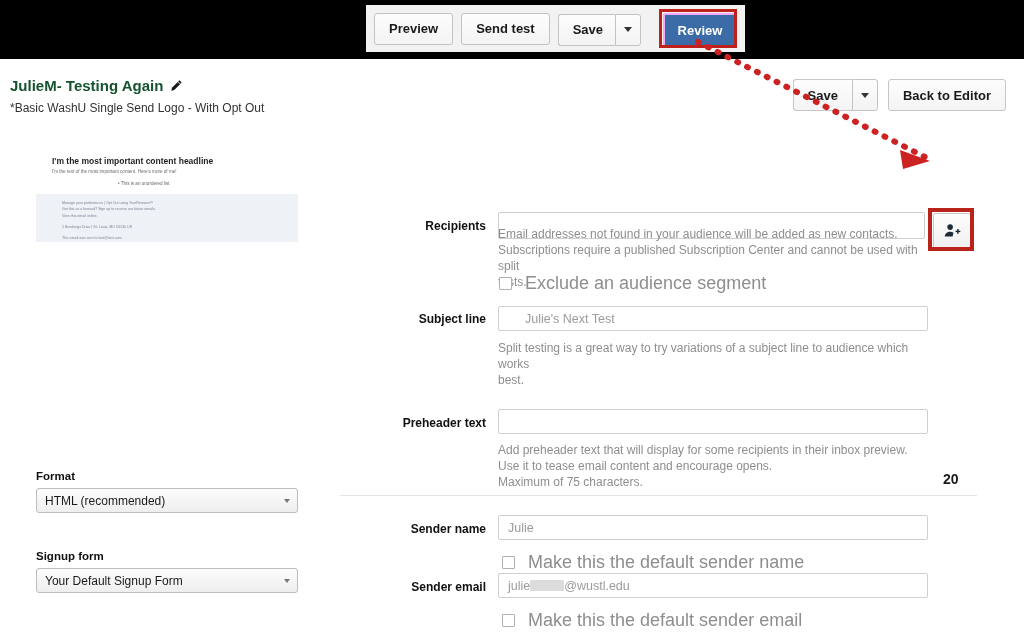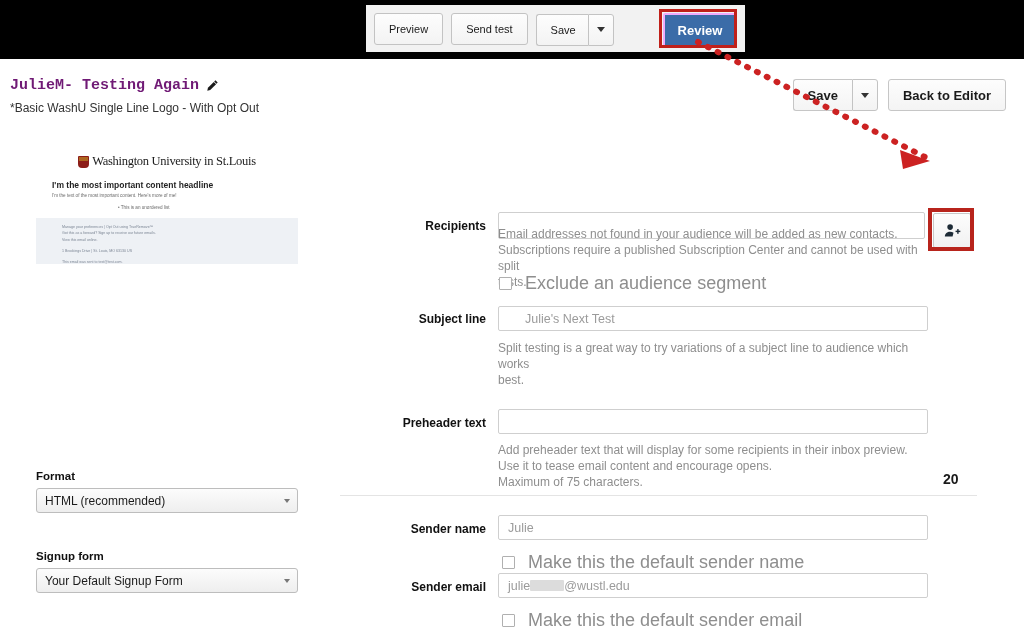--- a/index.html
+++ b/index.html
@@ -32,22 +32,22 @@
     padding-left: 8px;
     box-sizing: border-box;
     gap: 8px;
   }
   .tb-btn {
     height: 30px;
     background: linear-gradient(#fdfdfd, #f3f3f3);
     border: 1px solid #c3c3c3;
     border-radius: 3px;
     font-family: "Liberation Sans", sans-serif;
-    font-size: 11px;
-    font-weight: normal;
+    font-size: 13px;
+    font-weight: bold;
     color: #1a1a1a;
     padding: 0 14px;
     display: flex;
     align-items: center;
     justify-content: center;
     white-space: nowrap;
     cursor: pointer;
   }
   .split-wrap {
     display: flex;
@@ -112,25 +112,24 @@
     left: 0; top: 0;
     width: 1024px; height: 66px;
     background: #ffffff;
     border-bottom: 1px solid #e2e2e2;
   }
   #campaign-title {
     position: absolute;
     left: 10px; top: 18px;
     font-size: 15px;
     font-weight: bold;
-    color: #701a75;
+    color: #14532d;
     display: flex;
     align-items: center;
     gap: 7px;
-    font-family: Liberation Mono, monospace;
   }
   #pencil-icon { display: block; }
   #campaign-subtitle {
     position: absolute;
     left: 10px; top: 42px;
     font-size: 12px;
     color: #333333;
   }
   #header-actions {
     position: absolute;
@@ -419,40 +418,36 @@
 <div id="app-page">
 
   <div id="page-header">
     <div id="campaign-title">
       <span>JulieM- Testing Again</span>
       <svg id="pencil-icon" width="13" height="13" viewBox="0 0 16 16">
         <path d="M11.6 1.6l2.8 2.8-1.5 1.5-2.8-2.8z" fill="#1a1a1a"></path>
         <path d="M9.6 3.6l2.8 2.8-7.2 7.2-3.6.8.8-3.6z" fill="#1a1a1a"></path>
       </svg>
     </div>
-    <div id="campaign-subtitle">*Basic WashU Single Line Logo - With Opt Out</div>
+    <div id="campaign-subtitle">*Basic WashU Single Send Logo - With Opt Out</div>
 
     <div id="header-actions">
       <div class="hdr-split" style="display:flex;">
         <div class="hdr-btn">Save</div>
         <div class="split-caret">
           <span class="caret-down"></span>
         </div>
       </div>
       <div class="hdr-btn">Back to Editor</div>
     </div>
   </div>
 
   <div id="left-col">
 
     <div id="email-preview">
-      <div id="wu-logo-row">
-        <span id="wu-shield"></span>
-        <span id="wu-wordmark">Washington University in St.Louis</span>
-      </div>
       <div id="preview-headline">I'm the most important content headline</div>
       <div id="preview-subcopy">I'm the text of the most important content. Here's more of me!</div>
       <div id="preview-bullet">• This is an unordered list</div>
       <div id="preview-footer">
         <div class="pf-line">Manage your preferences | Opt Out using TrueRemove™</div>
         <div class="pf-line">Got this as a forward? Sign up to receive our future emails.</div>
         <div class="pf-line">View this email online.</div>
         <div class="pf-gap"></div>
         <div class="pf-line">1 Brookings Drive | St. Louis, MO 63130 US</div>
         <div class="pf-gap"></div>

